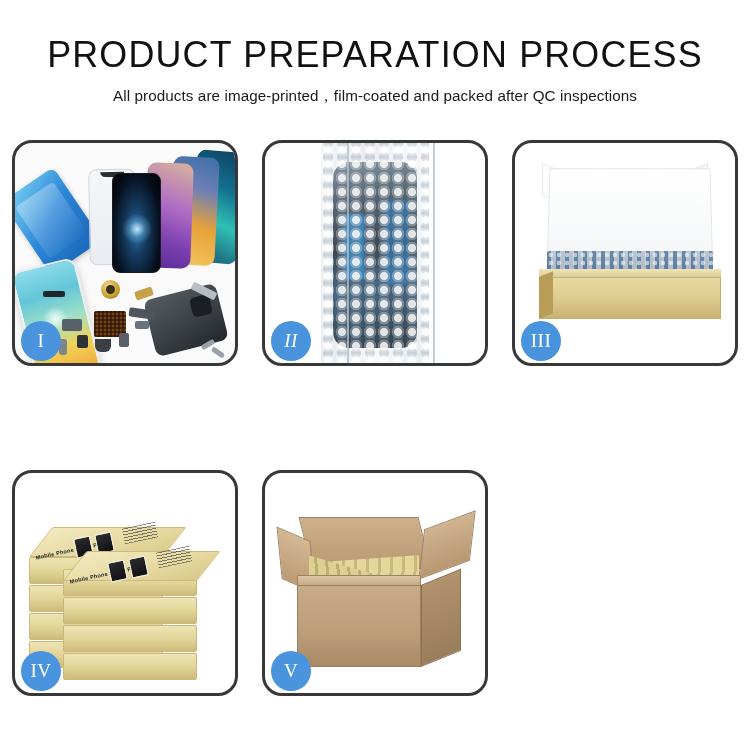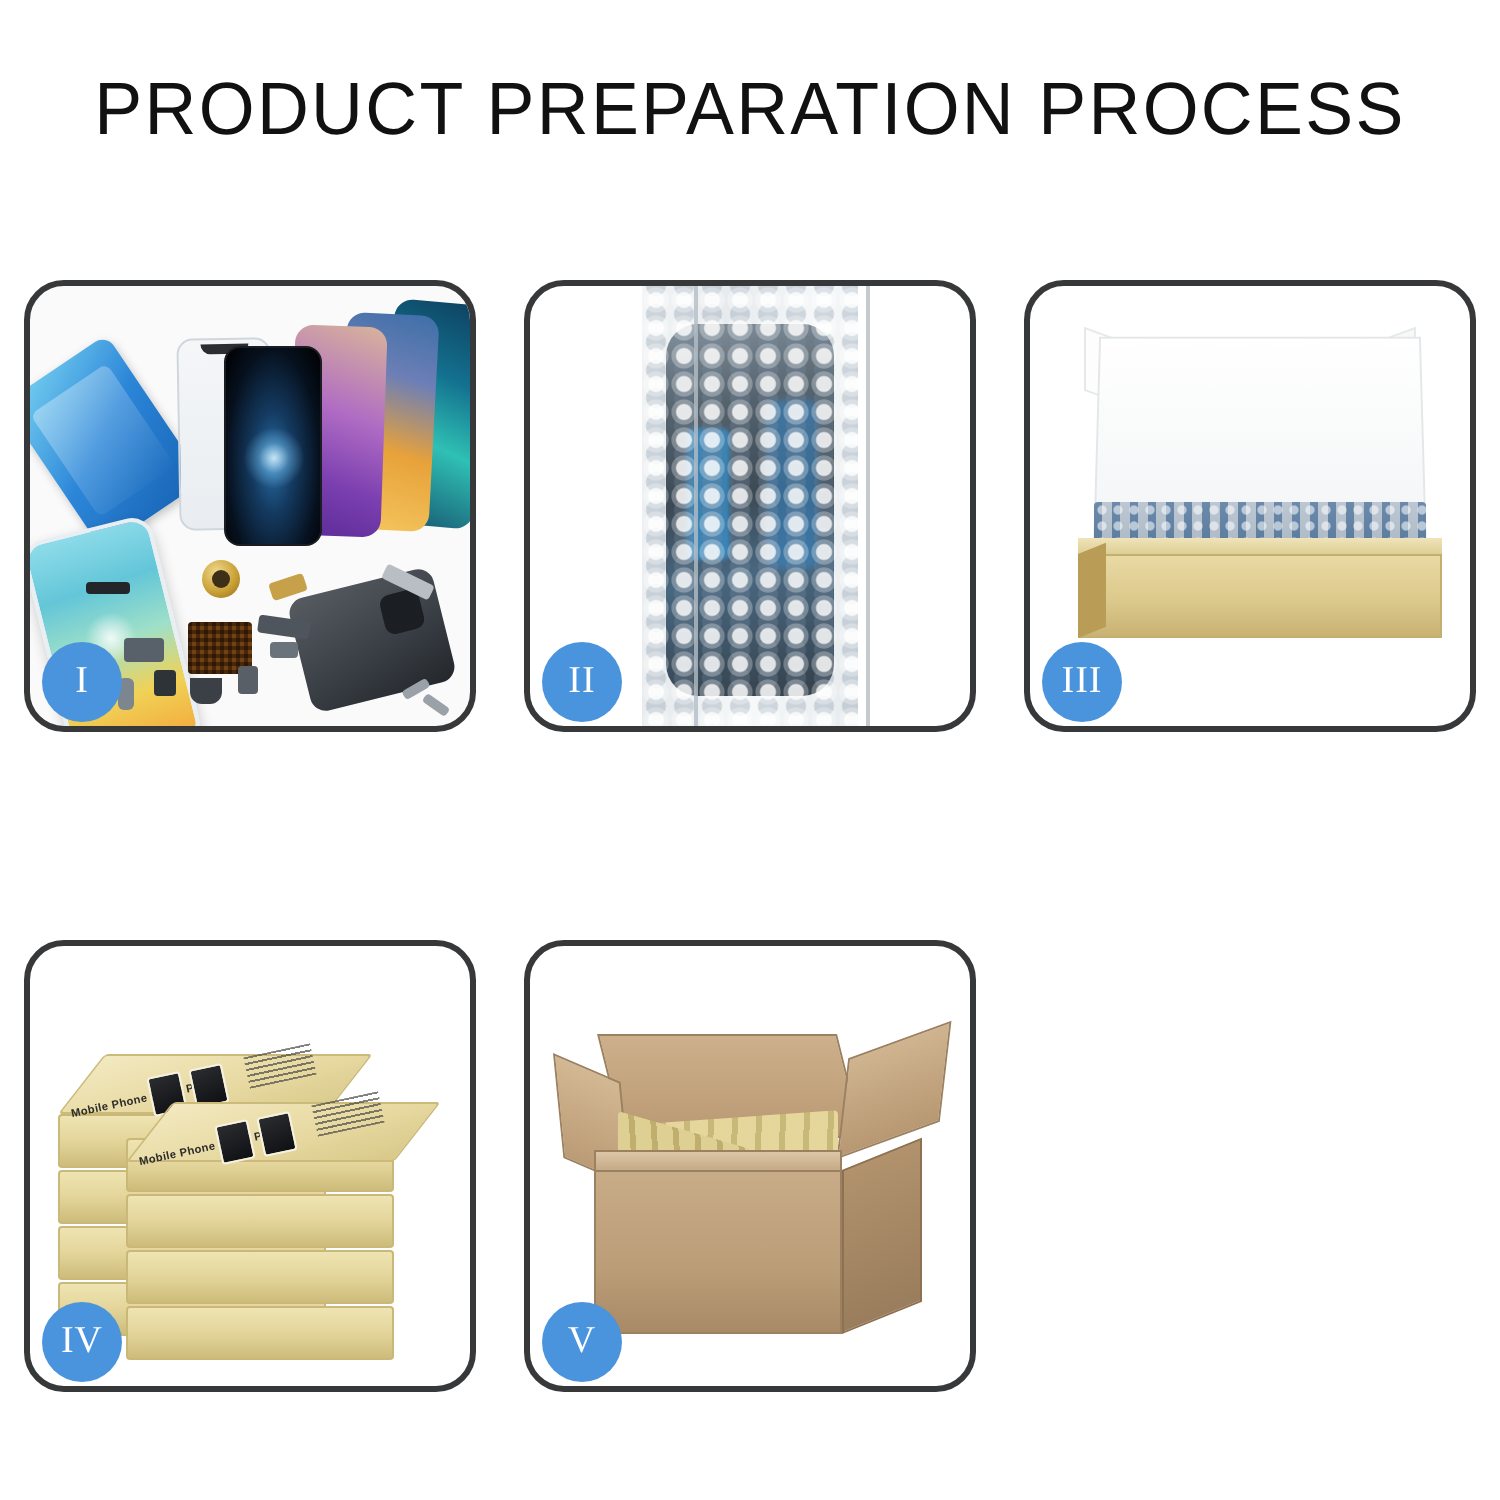--- a/index.html
+++ b/index.html
@@ -165,21 +165,21 @@
   .prt.s5{ left:62px; top:192px; width:11px; height:13px; background:#2e3338; }
   .prt.s6{ left:80px; top:196px; width:16px; height:13px; background:#3a4046; border-radius:0 0 6px 6px; }
   .prt.s7{ left:104px; top:190px; width:10px; height:14px; background:#585f67; border-radius:2px; }
   .prt.s8{ left:114px; top:166px; width:26px; height:9px; background:#4e555d; transform:rotate(8deg); }
   .prt.s9{ left:120px; top:178px; width:14px; height:8px; background:#6a727b; }
   .prt.s10{ right:18px; top:144px; width:26px; height:8px; background:#b9bec4; transform:rotate(26deg); }
   .prt.s11{ right:10px; bottom:8px; width:14px; height:5px; background:#9aa1a8; transform:rotate(35deg); }
   .prt.s12{ right:20px; bottom:16px; width:14px; height:5px; background:#9aa1a8; transform:rotate(-30deg); }
 
   
-  .p2{ background:#ffffff; }
+  .p2{ background:#ffffff;font-style:italic; }
   .bw-sheet{
     position:absolute; left:50%; top:0; transform:translateX(-50%);
     width:108px; height:226px;
     background:linear-gradient(100deg,#f3f5f6 0%,#e7ebee 30%,#f6f8f9 62%,#e4e9ec 100%);
   }
   .bw-inner{
     position:absolute; left:50%; top:19px; transform:translateX(-50%);
     width:84px; height:186px;
     border-radius:16px;
     background:linear-gradient(170deg,#7c8a96 0%,#4a5965 22%,#2f3d49 46%,#3c5d78 66%,#27323c 100%);
@@ -382,20 +382,21 @@
   .c6-tab2{
     position:absolute; left:28px; top:156px; width:16px; height:14px;
     background:#b0916c;
   }
 </style>
 </head>
 <body>
 
 <div class="header">
   <div class="title">PRODUCT PREPARATION PROCESS</div>
+  <div class="subtitle">All products are image-printed，film-coated and packed after QC inspections</div>
 </div>
 
 <div class="grid">
 
   <div class="cell">
     <div class="panel p1">
       <div class="stage">
         <div class="ph ph-a"></div>
         <div class="ph ph-f"></div>
         <div class="ph ph-e"></div>

